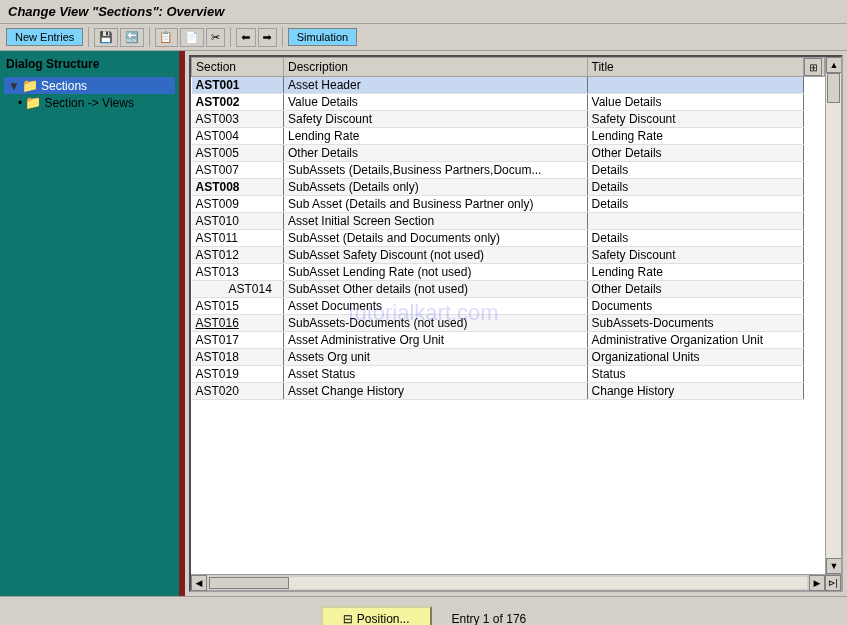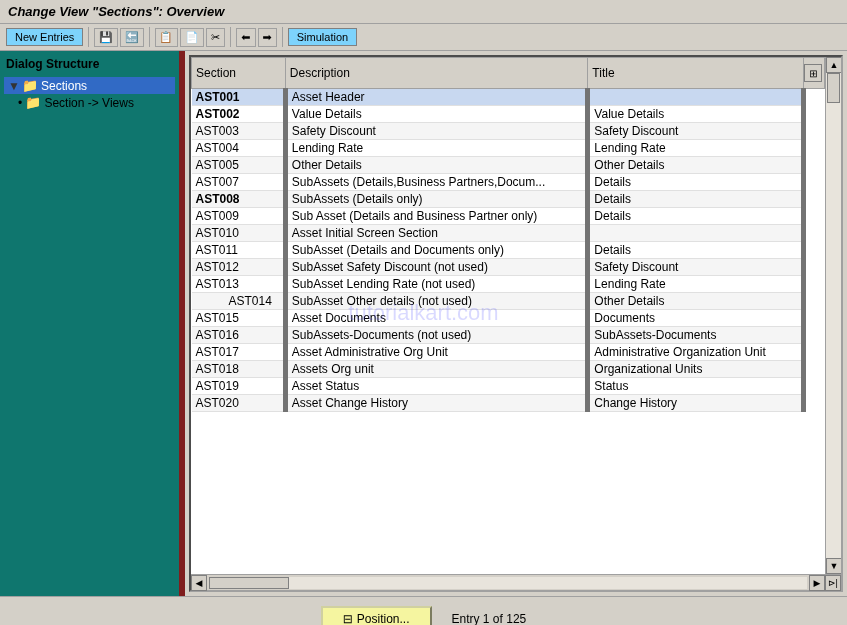--- a/index.html
+++ b/index.html
@@ -84,34 +84,34 @@
     table {
       width: 100%;
       border-collapse: collapse;
       font-size: 12px;
     }
     thead tr {
       background: #d4d0c8;
     }
     thead th {
       border: 1px solid #a0a0a0;
-      padding: 8px 4px;
+      padding: 2px 4px;
       text-align: left;
       font-weight: normal;
       font-size: 12px;
       white-space: nowrap;
     }
     tbody tr {
       background: #ffffff;
     }
     tbody tr:nth-child(odd) { background: #f5f5f5; }
     tbody tr.highlighted { background: #c8d8f0; }
     tbody td {
       border-bottom: 1px solid #e0e0e0;
-      border-right: 5px solid #737373;
+      border-right: 1px solid #737373;
       padding: 1px 4px;
       white-space: nowrap;
       overflow: hidden;
       text-overflow: ellipsis;
       max-width: 250px;
     }
     .col-section { width: 65px; }
     .col-desc { width: 280px; }
     .col-title { width: 200px; }
     .header-corner-btn {
@@ -355,21 +355,21 @@
                 <td style="font-weight: normal; padding-left: 37px;">AST014</td>
                 <td>SubAsset Other details (not used)</td>
                 <td>Other Details</td>
               </tr>
               <tr>
                 <td style="font-weight: normal;">AST015</td>
                 <td>Asset Documents</td>
                 <td>Documents</td>
               </tr>
               <tr>
-                <td style="font-weight: normal;">AST016</td>
+                <td style="font-weight: normal; text-decoration: underline;">AST016</td>
                 <td>SubAssets-Documents (not used)</td>
                 <td>SubAssets-Documents</td>
               </tr>
               <tr>
                 <td style="font-weight: normal;">AST017</td>
                 <td>Asset Administrative Org Unit</td>
                 <td>Administrative Organization Unit</td>
               </tr>
               <tr>
                 <td style="font-weight: normal;">AST018</td>
@@ -406,16 +406,16 @@
       <button class="hscroll-btn">⊳|</button>
     </div>
   </div>
 </div>
 
 <div class="footer-area">
   <button class="position-btn">
     <span>⊟</span>
     <span>Position...</span>
   </button>
-  <span class="entry-info">Entry 1 of 125</span>
+  <span class="entry-info">Entry 1 of 176</span>
 </div>
 
 <div class="watermark">tutorialkart.com</div>
 
 </body></html>

